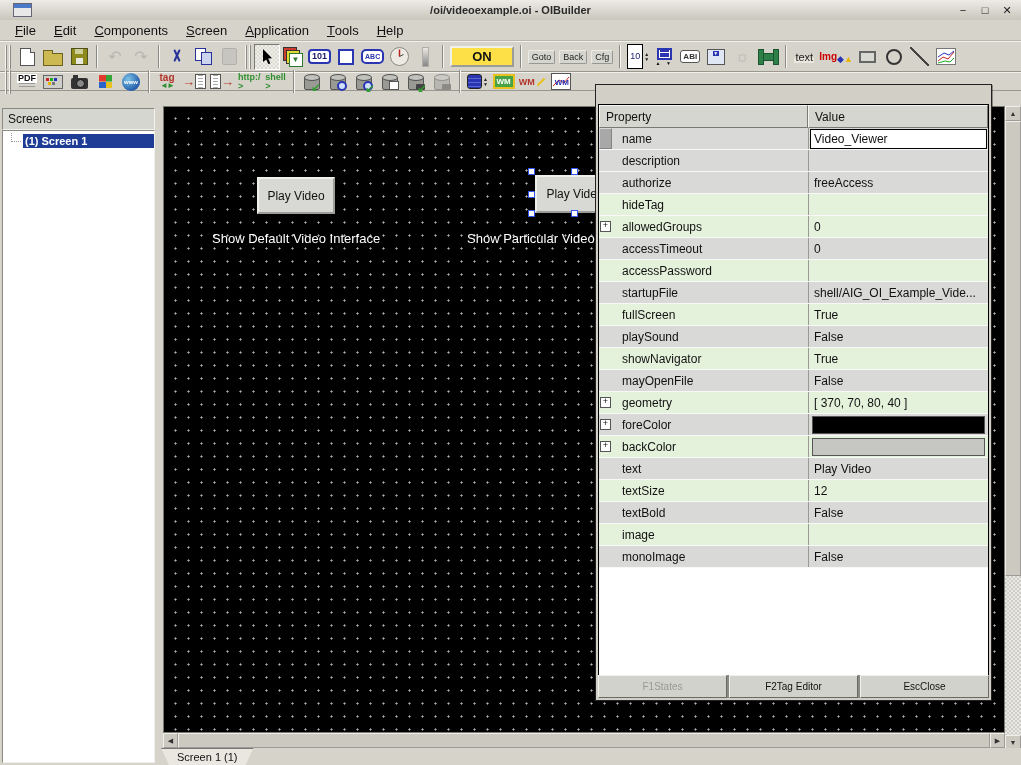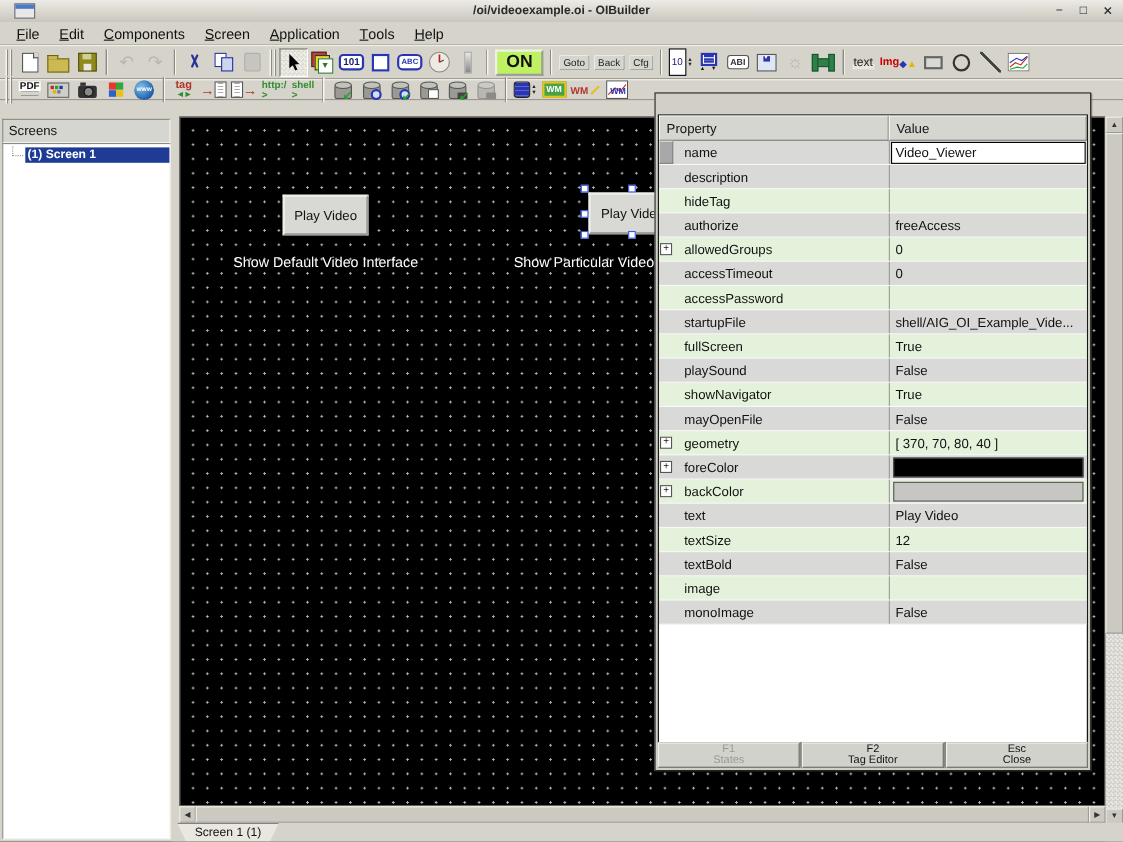--- a/index.html
+++ b/index.html
@@ -62,21 +62,21 @@
   .stk{position:absolute;width:12px;height:12px;border:1px solid #333;}
   .i-stack{width:21px;height:19px;}
   .stk-a{left:0;top:0;background:#cc3b2e;}
   .stk-b{left:3px;top:3px;background:#e3d833;}
   .stk-c{left:6px;top:6px;background:#fff;border-color:#2c7a2c;color:#2c7a2c;font-size:8px;line-height:12px;text-align:center;}
   .i-box101 .lbl{border:2px solid #2a36b1;border-radius:4px;background:#fff;color:#1a1a6e;font-weight:bold;font-size:9px;line-height:11px;padding:0 2px;}
   .i-listblue{width:16px;height:16px;background:#fff;border:2px solid #2a36b1;display:flex;flex-direction:column;justify-content:space-evenly;box-sizing:border-box;}
   .i-listblue i{height:2px;background:#2a36b1;margin:0 1px;}
   .i-abc .lbl{border:2px solid #2a36b1;border-radius:5px;background:#fff;color:#2a36b1;font-weight:bold;font-size:7px;line-height:9px;padding:1px 2px;}
   .th{width:5px;height:18px;background:linear-gradient(#fff,#2a36b1);border:1px solid #888;}
-  .i-on .lbl{border:2px outset #f0f0ea;background:#bef264;font-weight:bold;font-size:16px;padding:1px 8px;color:#111;}
+  .i-on .lbl{border:2px outset #f0f0ea;background:#fde047;font-weight:bold;font-size:13px;padding:1px 20px;color:#111;}
   .i-navbtn .lbl{border:1px outset #eceae4;background:#d6d6d0;font-size:9px;padding:1px 3px;border-radius:2px;color:#222;}
   .i-spin10 .lbl{border:1px solid #000;background:#fff;color:#1a1a6e;font-weight:normal;font-size:9px;line-height:11px;padding:6px 2px;}
   .ars{display:flex;flex-direction:column;margin-left:1px;}
   .ars u{font-size:5px;line-height:5px;color:#222;text-decoration:none;}
   .bars{width:15px;height:12px;background:#fff;border:2px solid #2a36b1;display:flex;flex-direction:column;justify-content:space-evenly;box-sizing:border-box;}
   .bars u{height:2px;background:#2a36b1;margin:0 1px;text-decoration:none;}
   .i-listarrows{flex-direction:column;}
   .ars2{font-size:5px;color:#111;letter-spacing:2px;line-height:6px;}
   .i-abi .lbl{border:1px solid #555;border-radius:3px;background:#fff;color:#333;font-size:8px;font-weight:bold;padding:1px 2px;}
   .i-panelwin{width:18px;height:16px;border:1px solid #555;background:#dfe7f5;display:flex;flex-direction:column;box-sizing:border-box;}
@@ -198,21 +198,21 @@
   .pe-row.green{background:#e4f2dc;}
   .pe-ind{width:13px;align-self:stretch;display:flex;align-items:center;justify-content:center;}
   .pe-ind.sel{background:#a8a8a8;border:1px outset #d8d8d8;box-sizing:border-box;}
   .expander{width:9px;height:9px;border:1px solid #555;background:#fff;font-size:9px;line-height:7px;text-align:center;color:#111;}
   .pe-prop{width:196px;font-size:12px;color:#111;padding-left:10px;box-sizing:border-box;}
   .pe-val{flex:1;align-self:stretch;border-left:1px solid #9a9a94;font-size:12px;color:#111;display:flex;align-items:center;padding-left:5px;box-sizing:border-box;}
   .pe-input{flex:1;height:18px;margin:1px 1px 1px -4px;background:#fff;border:1px solid #000;font-size:12px;display:flex;align-items:center;padding-left:3px;}
   .swatch{flex:1;height:16px;margin:2px 3px 2px -2px;border:1px solid #555;}
   .pe-footer{position:absolute;left:2px;bottom:2px;right:2px;height:23px;display:flex;gap:2px;background:#8a8a84;}
   .pe-fbtn{flex:1;background:#d2d2cc;border:1px solid;border-color:#f2f2ec #6a6a64 #6a6a64 #f2f2ec;box-sizing:border-box;
-    display:flex;flex-direction:column;align-items:center;justify-content:center;line-height:10px;}
+    display:flex;flex-direction:row;align-items:center;justify-content:center;line-height:10px;}
   .pe-fbtn span{font-size:10px;color:#111;}
   .pe-fbtn.disabled span{color:#9a9a94;}
 </style>
 </head>
 <body>
 
 <div class="app">
 
   <div class="titlebar">
     <span class="win-icon"></span>
@@ -586,29 +586,29 @@
             <span class="pe-prop">name</span>
             <span class="pe-val">
               <span class="pe-input">Video_Viewer</span>
             </span>
           </div>
           <div class="pe-row gray">
             <span class="pe-ind"></span>
             <span class="pe-prop">description</span>
             <span class="pe-val"></span>
           </div>
+          <div class="pe-row gray">
+            <span class="pe-ind"></span>
+            <span class="pe-prop">authorize</span>
+            <span class="pe-val">freeAccess</span>
+          </div>
           <div class="pe-row green">
             <span class="pe-ind"></span>
             <span class="pe-prop">hideTag</span>
             <span class="pe-val"></span>
-          </div>
-          <div class="pe-row gray">
-            <span class="pe-ind"></span>
-            <span class="pe-prop">authorize</span>
-            <span class="pe-val">freeAccess</span>
           </div>
           <div class="pe-row green">
             <span class="pe-ind">
               <span class="expander">+</span>
             </span>
             <span class="pe-prop">allowedGroups</span>
             <span class="pe-val">0</span>
           </div>
           <div class="pe-row gray">
             <span class="pe-ind"></span>

